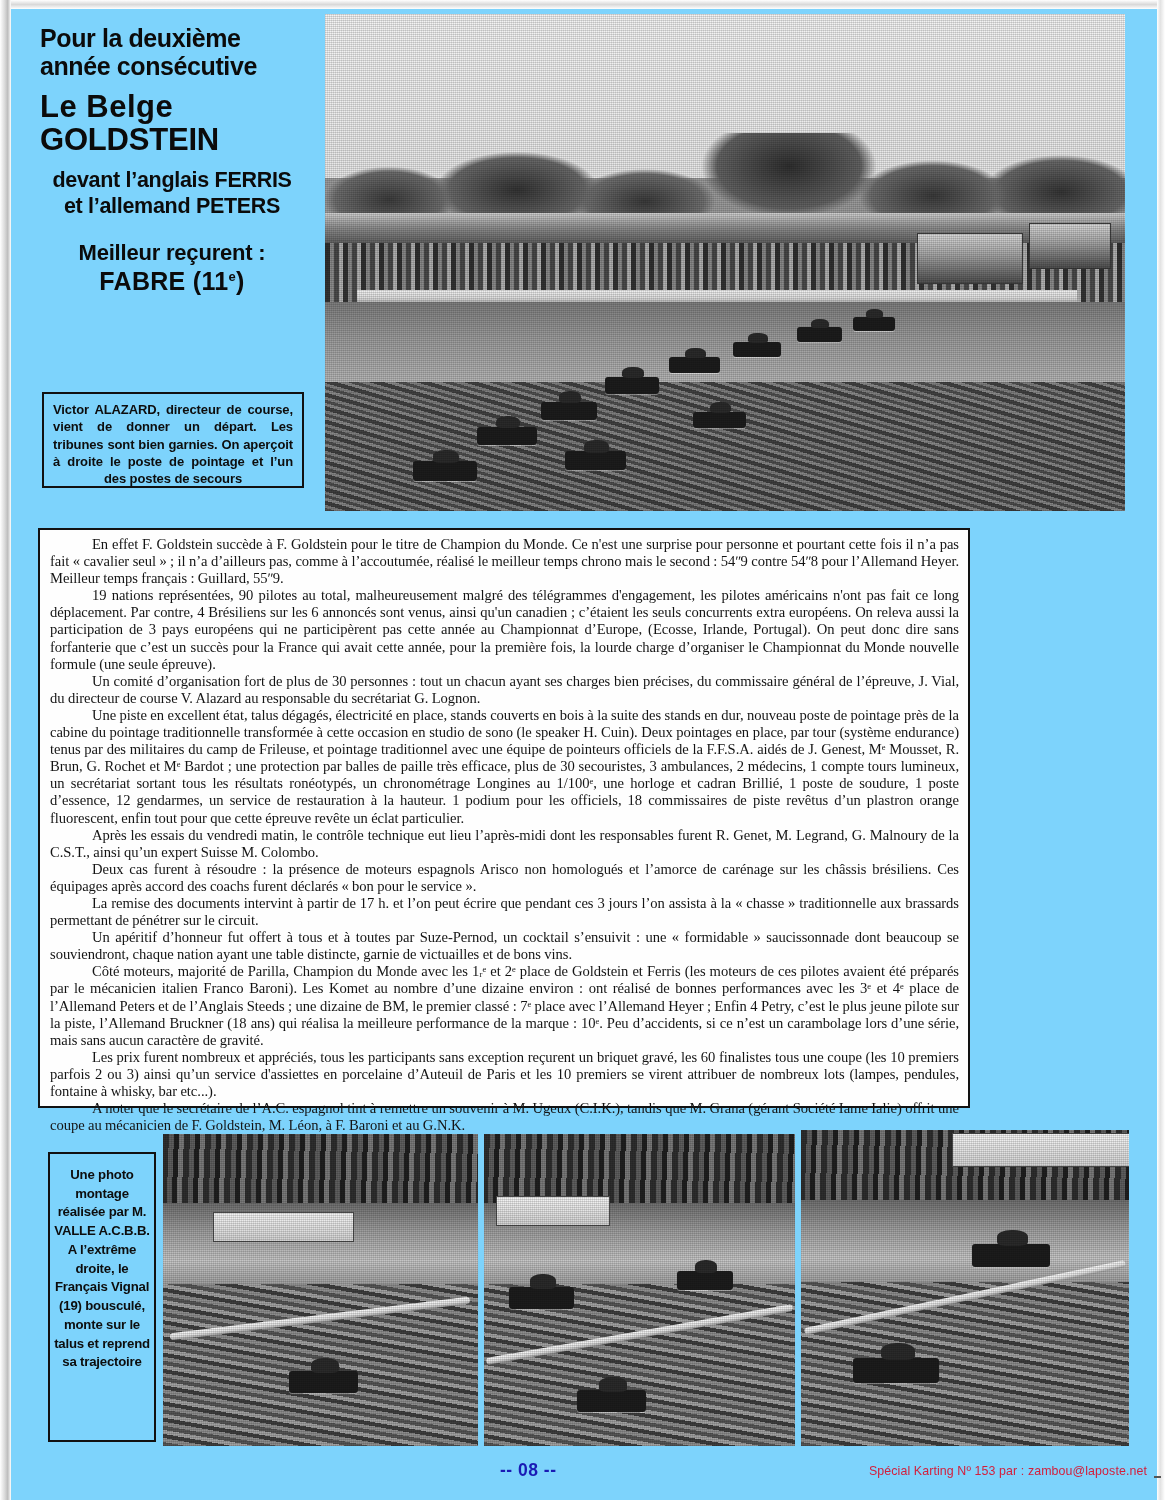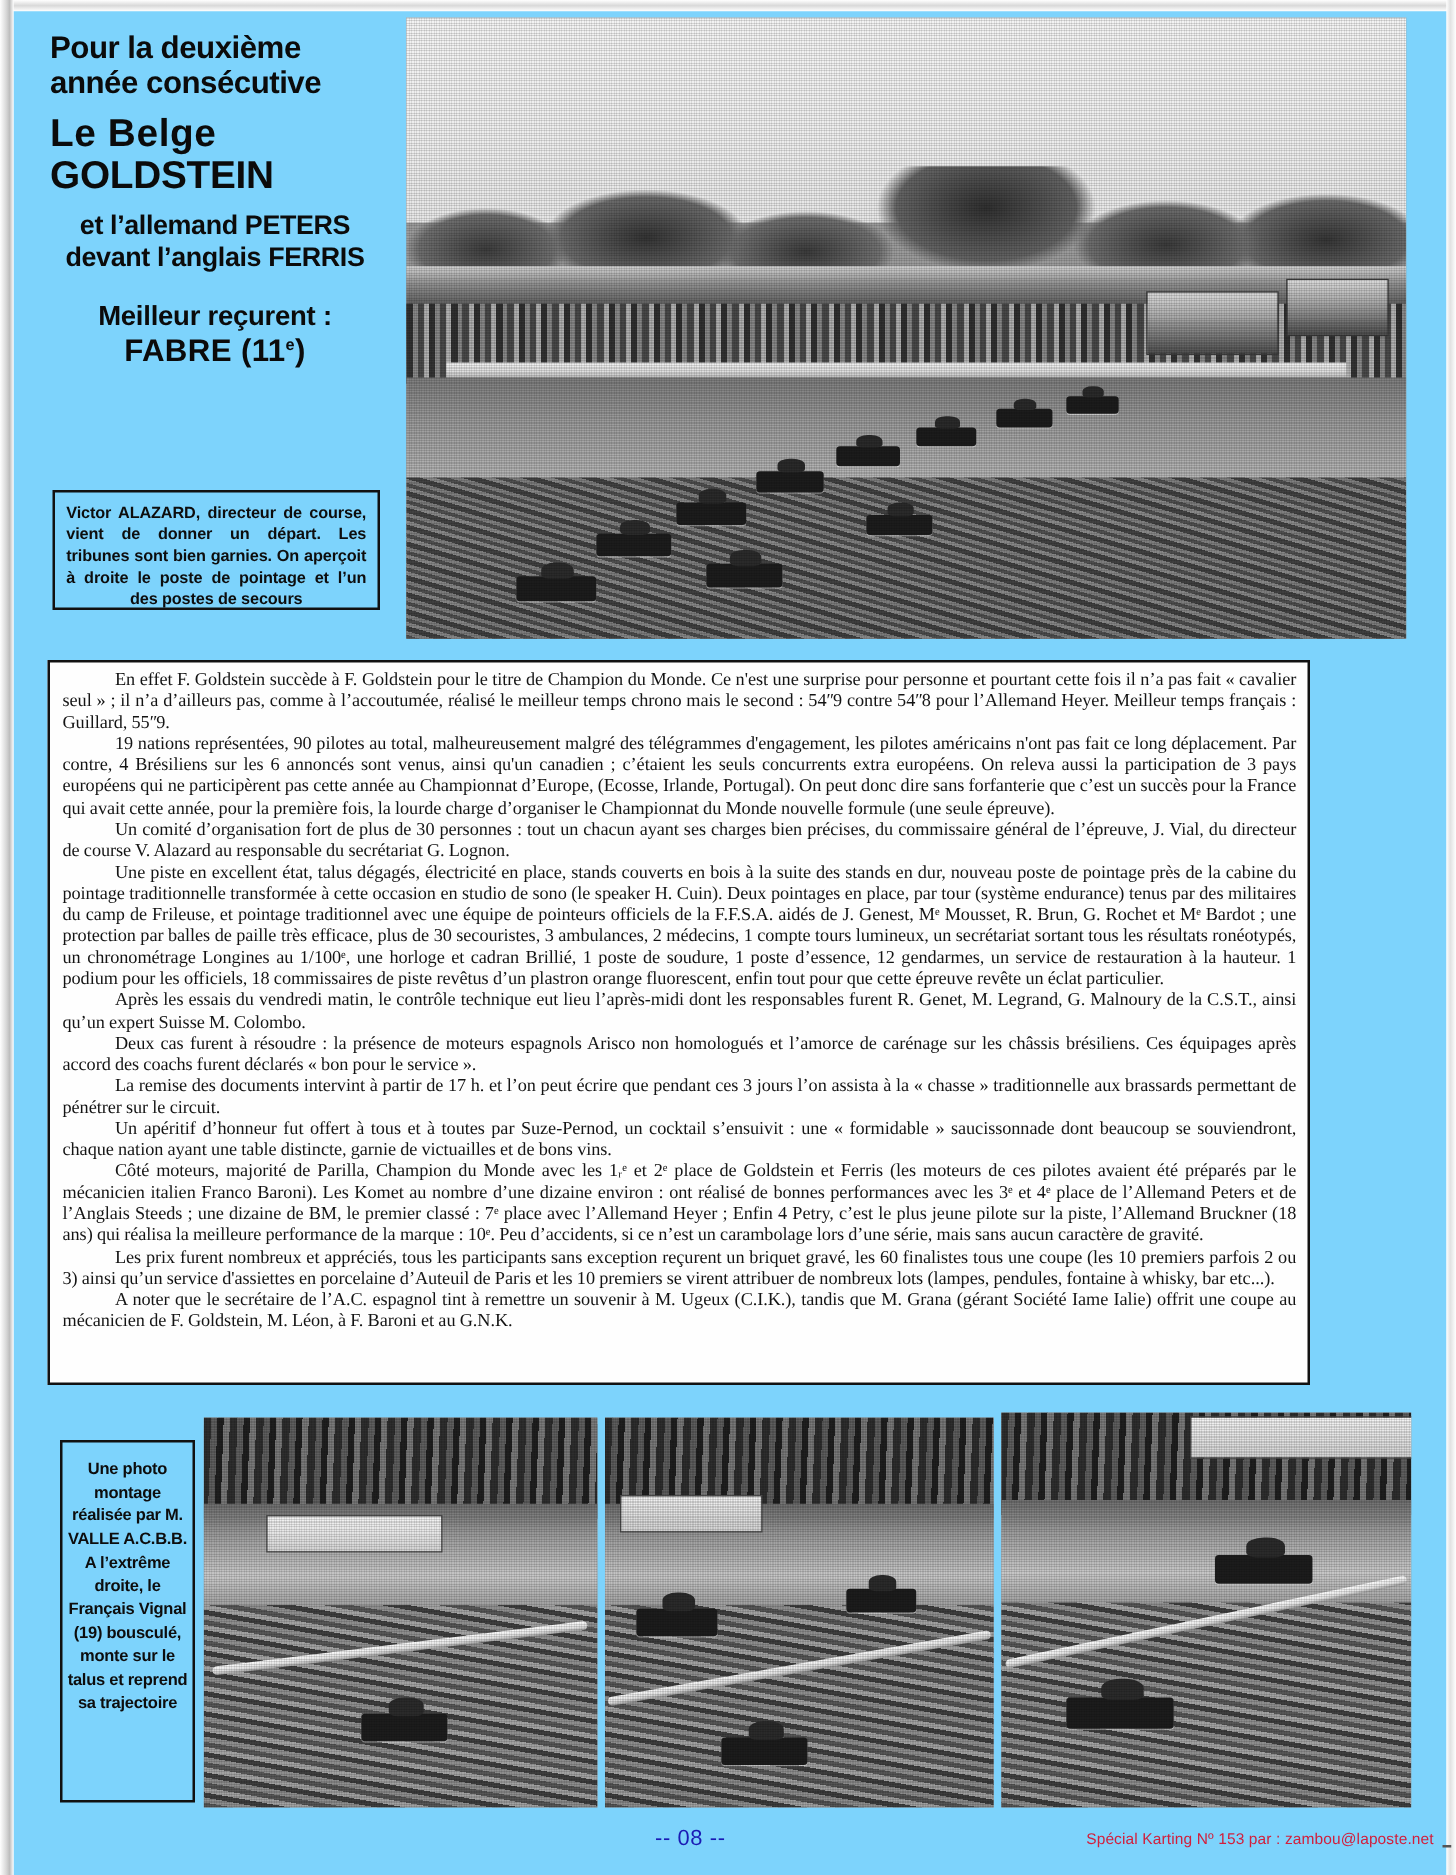--- a/index.html
+++ b/index.html
@@ -214,21 +214,21 @@
     position: absolute;
     background: linear-gradient(to bottom, #d8d8d8 0%, #a8a8a8 40%, #4e4e4e 100%);
     border: 1px solid #3a3a3a;
   }
 
   
   .article {
     position: absolute;
     left: 38px;
     top: 528px;
-    width: 1010px;
+    width: 932px;
     height: 580px;
     box-sizing: border-box;
     border: 2px solid #121212;
     background: #fefefe;
     padding: 6px 9px 8px 10px;
   }
   .article p {
     margin: 0;
     font-family: "Liberation Serif", serif;
     font-size: 14.6px;
@@ -286,24 +286,24 @@
   }
   .bp-banner {
     position: absolute;
     background: linear-gradient(to bottom, #f4f4f4 0%, #d2d2d2 100%);
     border: 1px solid #4b4b4b;
   }
 
   
   .footer-page {
     position: absolute;
-    left: 524px;
+    left: 500px;
     top: 1460px;
     font-family: "Liberation Sans", sans-serif;
-    font-weight: normal;
+    font-weight: bold;
     font-size: 17.5px;
     color: #1a1ab4;
     letter-spacing: 0.5px;
   }
   .footer-credit {
     position: absolute;
     right: 18px;
     top: 1464px;
     font-family: "Liberation Sans", sans-serif;
     font-size: 12.4px;
@@ -330,22 +330,22 @@
   <div class="scan-edge-right"></div>
 
   <div class="headline-col">
     <div class="hl hl-kicker">
       <div>Pour la deuxième</div>
       <div>année consécutive</div>
     </div>
     <div class="hl hl-belge">Le Belge</div>
     <div class="hl hl-goldstein">GOLDSTEIN</div>
     <div class="hl hl-devant">
+      <div>devant l’anglais FERRIS</div>
       <div>et l’allemand PETERS</div>
-      <div>devant l’anglais FERRIS</div>
     </div>
     <div class="hl hl-meilleur">Meilleur reçurent :</div>
     <div class="hl hl-fabre"><span>FABRE (11</span><sup>e</sup><span>)</span></div>
   </div>
 
   <div class="caption-box-top">Victor ALAZARD, directeur de course, vient de donner un départ. Les tribunes sont bien garnies. On aperçoit à droite le poste de pointage et l’un des postes de secours</div>
 
   <div class="photo photo-top">
     <div class="ph-sky"></div>
     <div class="ph-trees"></div>

